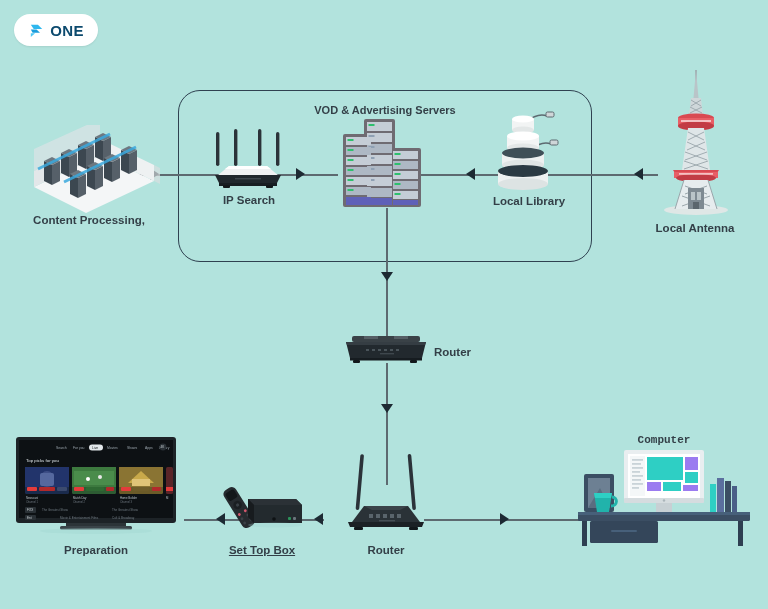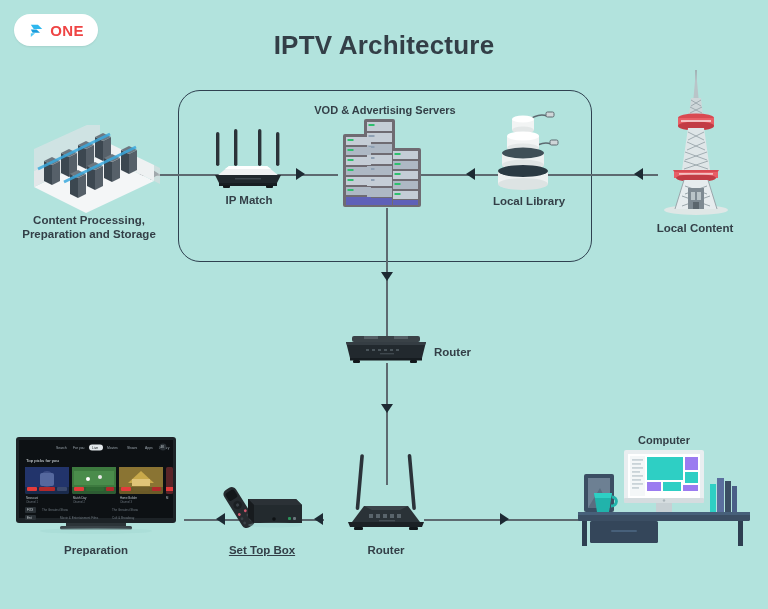--- a/index.html
+++ b/index.html
@@ -15,21 +15,21 @@
 
   
   #logo-badge{
     left:14px;top:14px;width:84px;height:32px;
     background:#ffffff;border-radius:16px;
     display:flex;align-items:center;justify-content:center;gap:5px;
     box-shadow:0 1px 2px rgba(0,0,0,.08);
   }
   #logo-badge .mark{width:17px;height:17px;display:block;}
   #logo-badge .word{
-    font-size:15px;font-weight:bold;color:#ef4444;letter-spacing:.3px;
+    font-size:15px;font-weight:bold;color:#0c4a6e;letter-spacing:.3px;
   }
 
   
   #page-title{
     left:0;right:0;top:30px;text-align:center;
     font-size:26px;font-weight:bold;color:#333f47;letter-spacing:.2px;
   }
 
   
   .hline{height:1.6px;background:#5d6a70;}
@@ -72,21 +72,20 @@
 
   <div class="abs" id="logo-badge">
     <svg class="mark" viewBox="0 0 24 24">
       <path d="M4 4 L14 4 L20 10 L8 10 Z" fill="#2fb7ee"></path>
       <path d="M4 10.5 L12 10.5 L17 15 L6.5 15 Z" fill="#1a9ddc"></path>
       <path d="M4 16 L10 16 L4 21 Z" fill="#4fc8f5"></path>
     </svg>
     <span class="word">ONE</span>
   </div>
 
-  <div class="abs" id="page-title">IPTV Architecture</div>
 
   <div class="abs" id="core-network-box"></div>
   <div class="abs caption big" style="left:285px;top:103px;width:200px;">VOD &amp; Advertising Servers</div>
 
   <div class="abs hline" style="left:128px;top:174px;width:50px;"></div>
   <div class="abs arrow right" style="left:150px;top:168px;"></div>
 
   <div class="abs hline" style="left:178px;top:174px;width:42px;"></div>
 
   <div class="abs hline" style="left:272px;top:174px;width:66px;"></div>
@@ -166,39 +165,38 @@
       </g>
 
       <path d="M24,44 L96,9" stroke="#3aa8dd" stroke-width="3" fill="none" opacity=".85"></path>
       <path d="M50,57 L122,22" stroke="#3aa8dd" stroke-width="3" fill="none" opacity=".85"></path>
 
       <polygon points="140,56 140,40 146,43 146,59" fill="#d8dee0" opacity=".7"></polygon>
     </svg>
   </div>
   <div class="abs caption" style="left:4px;top:213px;width:170px;">
     <div>Content Processing,</div>
-    <div>Preparation and Storage</div>
   </div>
 
   <div class="abs node" style="left:205px;top:128px;width:88px;height:62px;">
     <svg width="88" height="62" viewBox="0 0 88 62">
       <rect x="11" y="4" width="3.4" height="34" rx="1.7" fill="#2b3339"></rect>
       <rect x="29" y="1" width="3.4" height="37" rx="1.7" fill="#2b3339"></rect>
       <rect x="53" y="1" width="3.4" height="37" rx="1.7" fill="#2b3339"></rect>
       <rect x="71" y="4" width="3.4" height="34" rx="1.7" fill="#2b3339"></rect>
       <polygon points="24,38 62,38 74,48 12,48" fill="#f0f2f3"></polygon>
       <polygon points="24,38 62,38 66,41 20,41" fill="#ffffff"></polygon>
       <path d="M10,47 L76,47 L72,55 L14,55 Z" fill="#20282d"></path>
       <rect x="14" y="55" width="58" height="3" fill="#171e22"></rect>
       <rect x="30" y="50" width="26" height="1.4" fill="#3d474d"></rect>
       <rect x="18" y="57" width="7" height="3" rx="1" fill="#12181b"></rect>
       <rect x="61" y="57" width="7" height="3" rx="1" fill="#12181b"></rect>
     </svg>
   </div>
-  <div class="abs caption" style="left:199px;top:193px;width:100px;">IP Match</div>
+  <div class="abs caption" style="left:199px;top:193px;width:100px;">IP Search</div>
 
   <div class="abs node" style="left:338px;top:118px;width:92px;height:92px;">
     <svg width="92" height="92" viewBox="0 0 92 92">
 
       <rect x="26" y="1" width="31" height="88" rx="2" fill="#6f6b72"></rect>
       <rect x="5" y="16" width="31" height="73" rx="2" fill="#6f6b72"></rect>
       <rect x="52" y="30" width="31" height="59" rx="2" fill="#6f6b72"></rect>
 
       <g>
         <rect x="29" y="4" width="25" height="9" fill="#c5cdd6"></rect>
@@ -322,21 +320,21 @@
         <line x1="27" y1="128" x2="55" y2="138"></line>
           <line x1="55" y1="128" x2="27" y2="138"></line>
       </g>
 
       <rect x="33" y="120" width="16" height="21" fill="#7e8a92"></rect>
       <rect x="36" y="124" width="4" height="8" fill="#b9c4c8"></rect>
       <rect x="42" y="124" width="4" height="8" fill="#b9c4c8"></rect>
       <rect x="38" y="134" width="6" height="7" fill="#5b666d"></rect>
     </svg>
   </div>
-  <div class="abs caption" style="left:639px;top:221px;width:112px;">Local Content</div>
+  <div class="abs caption" style="left:639px;top:221px;width:112px;">Local Antenna</div>
 
   <div class="abs node" style="left:340px;top:334px;width:92px;height:30px;">
     <svg width="92" height="30" viewBox="0 0 92 30">
       <rect x="12" y="2" width="68" height="6" rx="2" fill="#3a4247"></rect>
       <rect x="24" y="2" width="14" height="3" fill="#565f65"></rect>
       <rect x="54" y="2" width="14" height="3" fill="#565f65"></rect>
       <path d="M6,8 L86,8 L82,24 L10,24 Z" fill="#22292e"></path>
       <path d="M6,8 L86,8 L85,11 L7,11 Z" fill="#353d43"></path>
       <rect x="10" y="24" width="72" height="2.5" fill="#161c20"></rect>
       <g fill="#4a545a">
@@ -472,21 +470,21 @@
           <rect x="52" y="66" width="4" height="4"></rect>
         <rect x="59" y="66" width="4" height="4"></rect>
       </g>
       <rect x="41" y="72" width="16" height="1.4" fill="#464f55"></rect>
       <rect x="16" y="79" width="9" height="3" rx="1" fill="#12181b"></rect>
       <rect x="71" y="79" width="9" height="3" rx="1" fill="#12181b"></rect>
     </svg>
   </div>
   <div class="abs caption" style="left:330px;top:543px;width:112px;">Router</div>
 
-  <div class="abs caption big" style="left:608px;top:433px;width:112px;">Computer</div>
+  <div class="abs caption big" style="left:608px;top:433px;width:112px;font-family:Liberation Mono, monospace;">Computer</div>
   <div class="abs node" id="computer-desk">
     <svg width="172" height="100" viewBox="0 0 172 100">
 
       <rect x="46" y="2" width="80" height="52" rx="2" fill="#e9eef0"></rect>
       <rect x="50" y="6" width="72" height="44" fill="#ffffff"></rect>
 
       <g>
         <rect x="52" y="8" width="15" height="40" fill="#f4f7f8"></rect>
         <g fill="#c9d3d8">
           <rect x="54" y="11" width="11" height="1.8"></rect>

